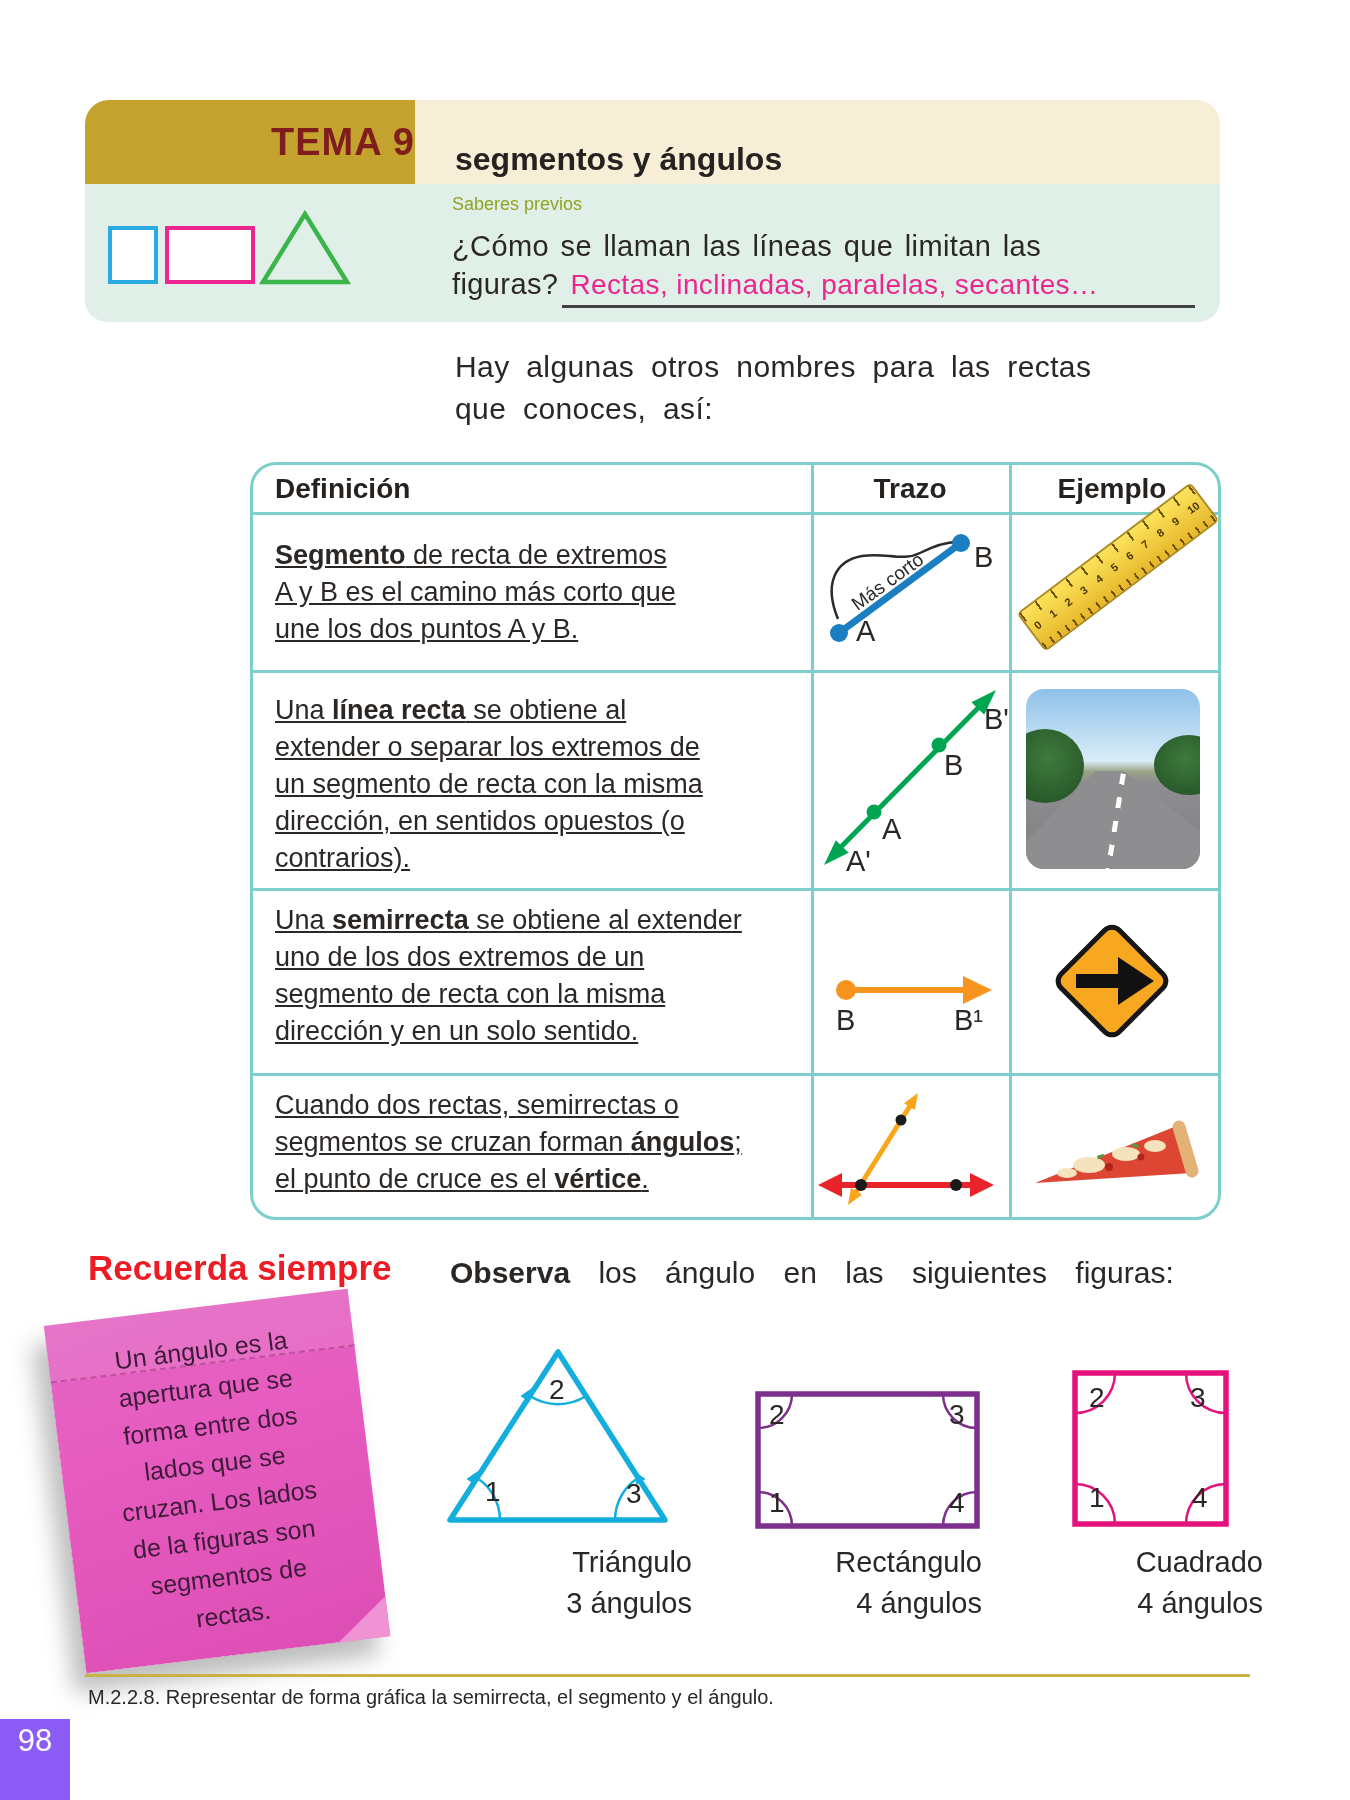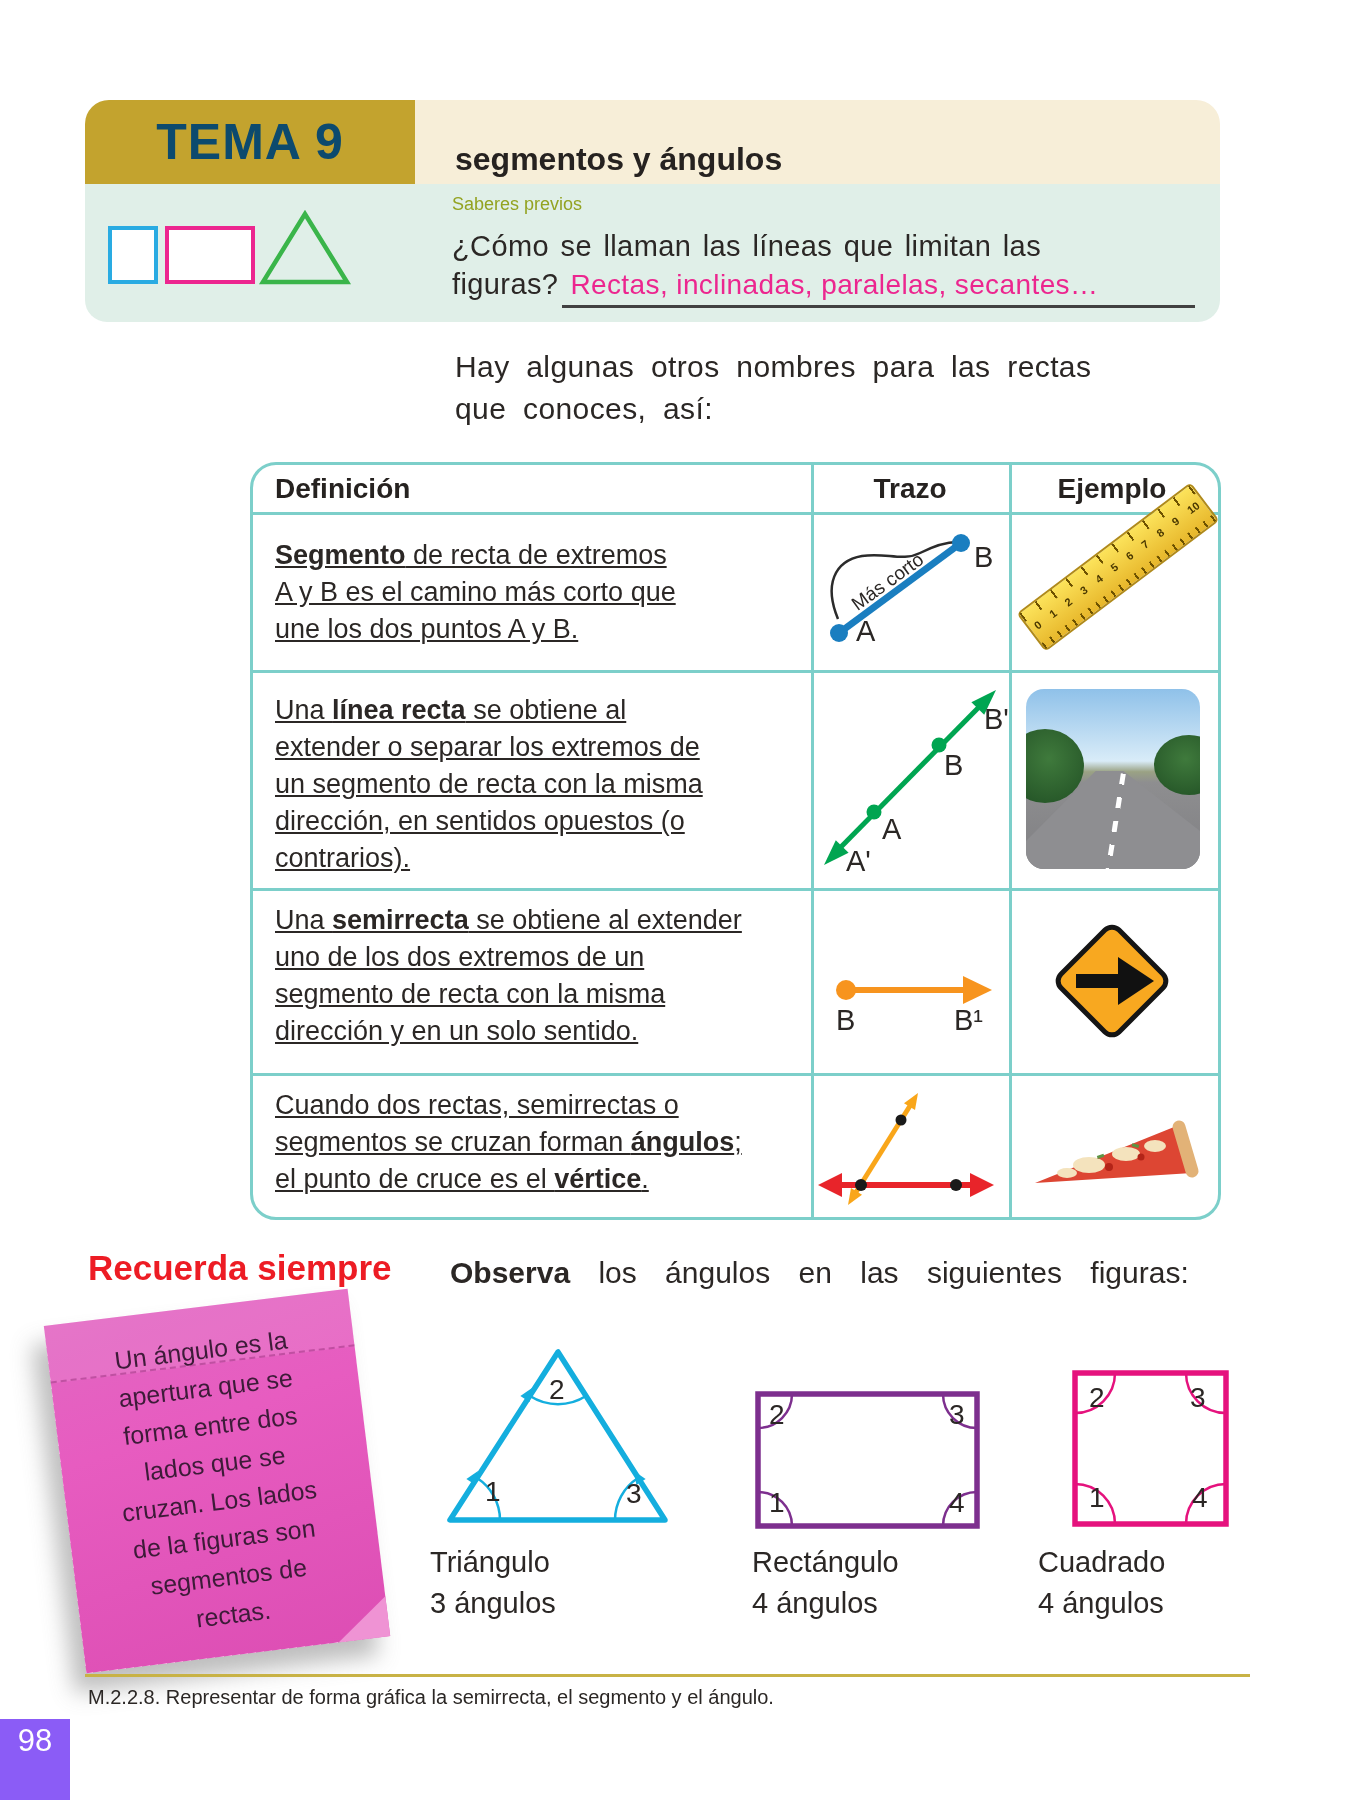--- a/index.html
+++ b/index.html
@@ -2,21 +2,21 @@
 <html><head>
 <meta charset="utf-8">
 <style>
   html,body{margin:0;padding:0;background:#ffffff;}
   .page{position:relative;width:1350px;height:1800px;background:#ffffff;overflow:hidden;
         font-family:"Liberation Sans", sans-serif;color:#2b2725;}
   .abs{position:absolute;}
 
   
   #hdr-gold{left:85px;top:100px;width:330px;height:84px;background:#c3a32e;border-radius:24px 0 0 0;}
-  #hdr-gold span{display:block;text-align:center;line-height:84px;font-size:50px;font-weight:700;color:#0c4a6e;letter-spacing:1px;}
+  #hdr-gold span{display:block;text-align:right;line-height:84px;font-size:38px;font-weight:700;color:#7f1d1d;letter-spacing:1px;}
   #hdr-cream{left:415px;top:100px;width:805px;height:84px;background:#f7eed8;border-radius:0 24px 0 0;}
   .title-line{position:absolute;left:40px;font-size:32px;font-weight:700;color:#262220;white-space:nowrap;}
   #title1{top:4px;} #title2{top:41px;}
 
   
   #mint{left:85px;top:184px;width:1135px;height:138px;background:#e0efe8;border-radius:0 0 22px 22px;}
   #shape-square{left:23px;top:42px;width:42px;height:50px;border:4px solid #29abe2;background:#fff;}
   #shape-rect{left:80px;top:42px;width:82px;height:50px;border:4px solid #ec268f;background:#fff;}
   #shape-tri{left:172px;top:24px;}
   #saberes-label{left:367px;top:10px;font-size:18px;font-weight:400;color:#93a321;}
@@ -87,21 +87,21 @@
         border-left:52px solid transparent;border-bottom:40px solid #ef93d4;}
   .note-text{position:absolute;left:8px;right:8px;top:24px;text-align:center;font-size:25px;line-height:38px;
         color:#3d1b38;white-space:pre-line;}
 
   
   .fig{position:absolute;}
   #fig-tri{left:428px;top:1338px;width:264px;height:196px;}
   #fig-rect{left:755px;top:1391px;width:225px;height:138px;}
   #fig-sq{left:1072px;top:1370px;width:157px;height:157px;}
   .ang{position:absolute;font-size:28px;color:#2b2725;}
-  .fig-cap{position:absolute;text-align:left;font-size:29px;line-height:41px;color:#2b2725;}
+  .fig-cap{position:absolute;text-align:right;font-size:29px;line-height:41px;color:#2b2725;}
   #cap-tri{left:430px;top:1542px;width:262px;}
   #cap-rect{left:752px;top:1542px;width:230px;}
   #cap-sq{left:1038px;top:1542px;width:225px;}
   .fig-cap span{display:block;}
 
   
   #footer-rule{left:85px;top:1674px;width:1165px;height:3px;background:#c8b245;}
   #footer-text{left:88px;top:1686px;font-size:20px;}
   #footer-text .code{font-weight:400;}
   #pg-block{left:0;top:1719px;width:70px;height:98px;background:#8b5cf6;}
@@ -261,21 +261,21 @@
         <circle cx="112" cy="40" r="3.5" fill="#b32418"></circle>
         <rect x="68" y="38" width="7" height="3" fill="#5e9444" transform="rotate(-20 71 39)"></rect>
         <rect x="103" y="27" width="7" height="3" fill="#5e9444" transform="rotate(15 106 28)"></rect>
       </svg>
     </div>
   </div>
 
   <div class="abs" id="recuerda">Recuerda siempre</div>
 
   <div class="abs" id="observa">
-    <span style="font-weight:700">Observa</span><span> los ángulos en las siguientes figuras:</span>
+    <span style="font-weight:700">Observa</span><span> los ángulo en las siguientes figuras:</span>
   </div>
 
   <div class="abs" id="note">
     <div class="note-text">Un ángulo es la
 apertura que se
 forma entre dos
 lados que se
 cruzan. Los lados
 de la figuras son
 segmentos de

